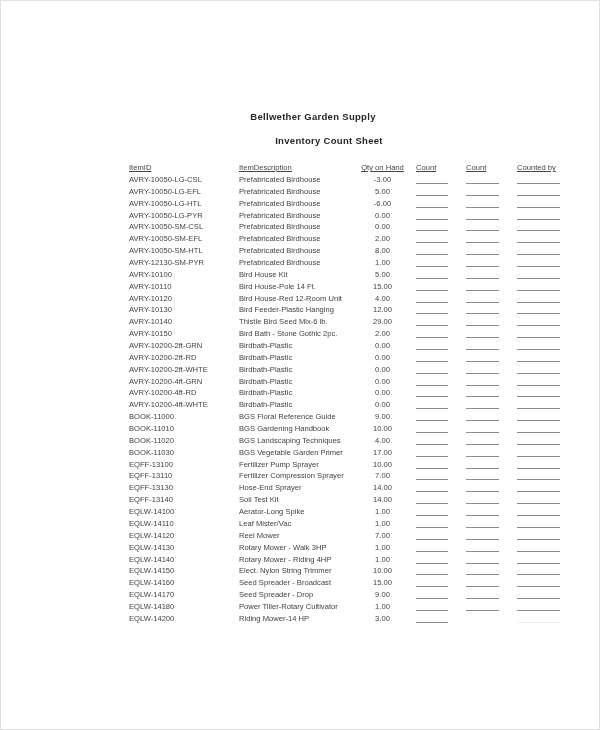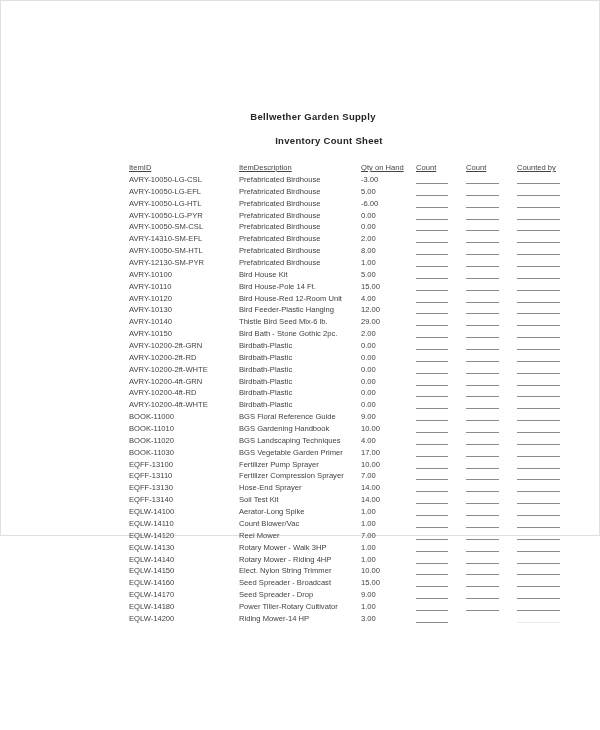--- a/index.html
+++ b/index.html
@@ -5,21 +5,21 @@
   * { margin: 0; padding: 0; box-sizing: border-box; }
   html, body { background: #ffffff; }
   body {
     width: 600px; height: 730px;
     font-family: "Liberation Sans", "DejaVu Sans", sans-serif;
     position: relative;
     overflow: hidden;
   }
   .page {
     position: absolute; left: 0; top: 0;
-    width: 600px; height: 536px;
+    width: 600px; height: 730px;
     background: #ffffff;
     border: 1px solid #e0e0e0;
   }
   .doc-title {
     position: absolute; left: 0; top: 110px;
     width: 600px; padding-left: 24px;
     text-align: center;
     font-size: 9.5px; font-weight: bold; color: #262626;
     letter-spacing: 0.3px;
   }
@@ -37,21 +37,21 @@
   }
   .header-row, .row {
     display: grid;
     grid-template-columns: 110px 122px 45px 10px 50px 51px 44px;
     align-items: start;
     padding-left: 38px;
   }
   .header-row { height: 12px; line-height: 12px; }
   .row { height: 11.87px; line-height: 11.87px; }
   .hu { text-decoration: underline; text-underline-offset: 1px; color: #454545; }
-  .c-qty { text-align: left; padding-right: 2px; }
+  .c-qty { text-align: center; padding-right: 2px; }
   .cell { white-space: nowrap; overflow: visible; }
   .line {
     display: inline-block;
     height: 10px;
     border-bottom: 1px solid #8c8c8c;
   }
   .l1 { width: 32px; }
   .l2 { width: 33px; }
   .l3 { width: 43px; }
   .rows .row:last-child .l2 { visibility: hidden; }
@@ -120,21 +120,21 @@
     <span class="cell">AVRY-10050-SM-CSL</span>
     <span class="cell">Prefabricated Birdhouse</span>
     <span class="cell c-qty">0.00</span>
     <span class="cell"></span>
     <span class="cell"><span class="line l1"></span></span>
     <span class="cell"><span class="line l2"></span></span>
     <span class="cell"><span class="line l3"></span></span>
   </div>
 
   <div class="row">
-    <span class="cell">AVRY-14310-SM-EFL</span>
+    <span class="cell">AVRY-10050-SM-EFL</span>
     <span class="cell">Prefabricated Birdhouse</span>
     <span class="cell c-qty">2.00</span>
     <span class="cell"></span>
     <span class="cell"><span class="line l1"></span></span>
     <span class="cell"><span class="line l2"></span></span>
     <span class="cell"><span class="line l3"></span></span>
   </div>
 
   <div class="row">
     <span class="cell">AVRY-10050-SM-HTL</span>
@@ -362,21 +362,21 @@
     <span class="cell">Aerator-Long Spike</span>
     <span class="cell c-qty">1.00</span>
     <span class="cell"></span>
     <span class="cell"><span class="line l1"></span></span>
     <span class="cell"><span class="line l2"></span></span>
     <span class="cell"><span class="line l3"></span></span>
   </div>
 
   <div class="row">
     <span class="cell">EQLW-14110</span>
-    <span class="cell">Count Blower/Vac</span>
+    <span class="cell">Leaf Mister/Vac</span>
     <span class="cell c-qty">1.00</span>
     <span class="cell"></span>
     <span class="cell"><span class="line l1"></span></span>
     <span class="cell"><span class="line l2"></span></span>
     <span class="cell"><span class="line l3"></span></span>
   </div>
 
   <div class="row">
     <span class="cell">EQLW-14120</span>
     <span class="cell">Reel Mower</span>

